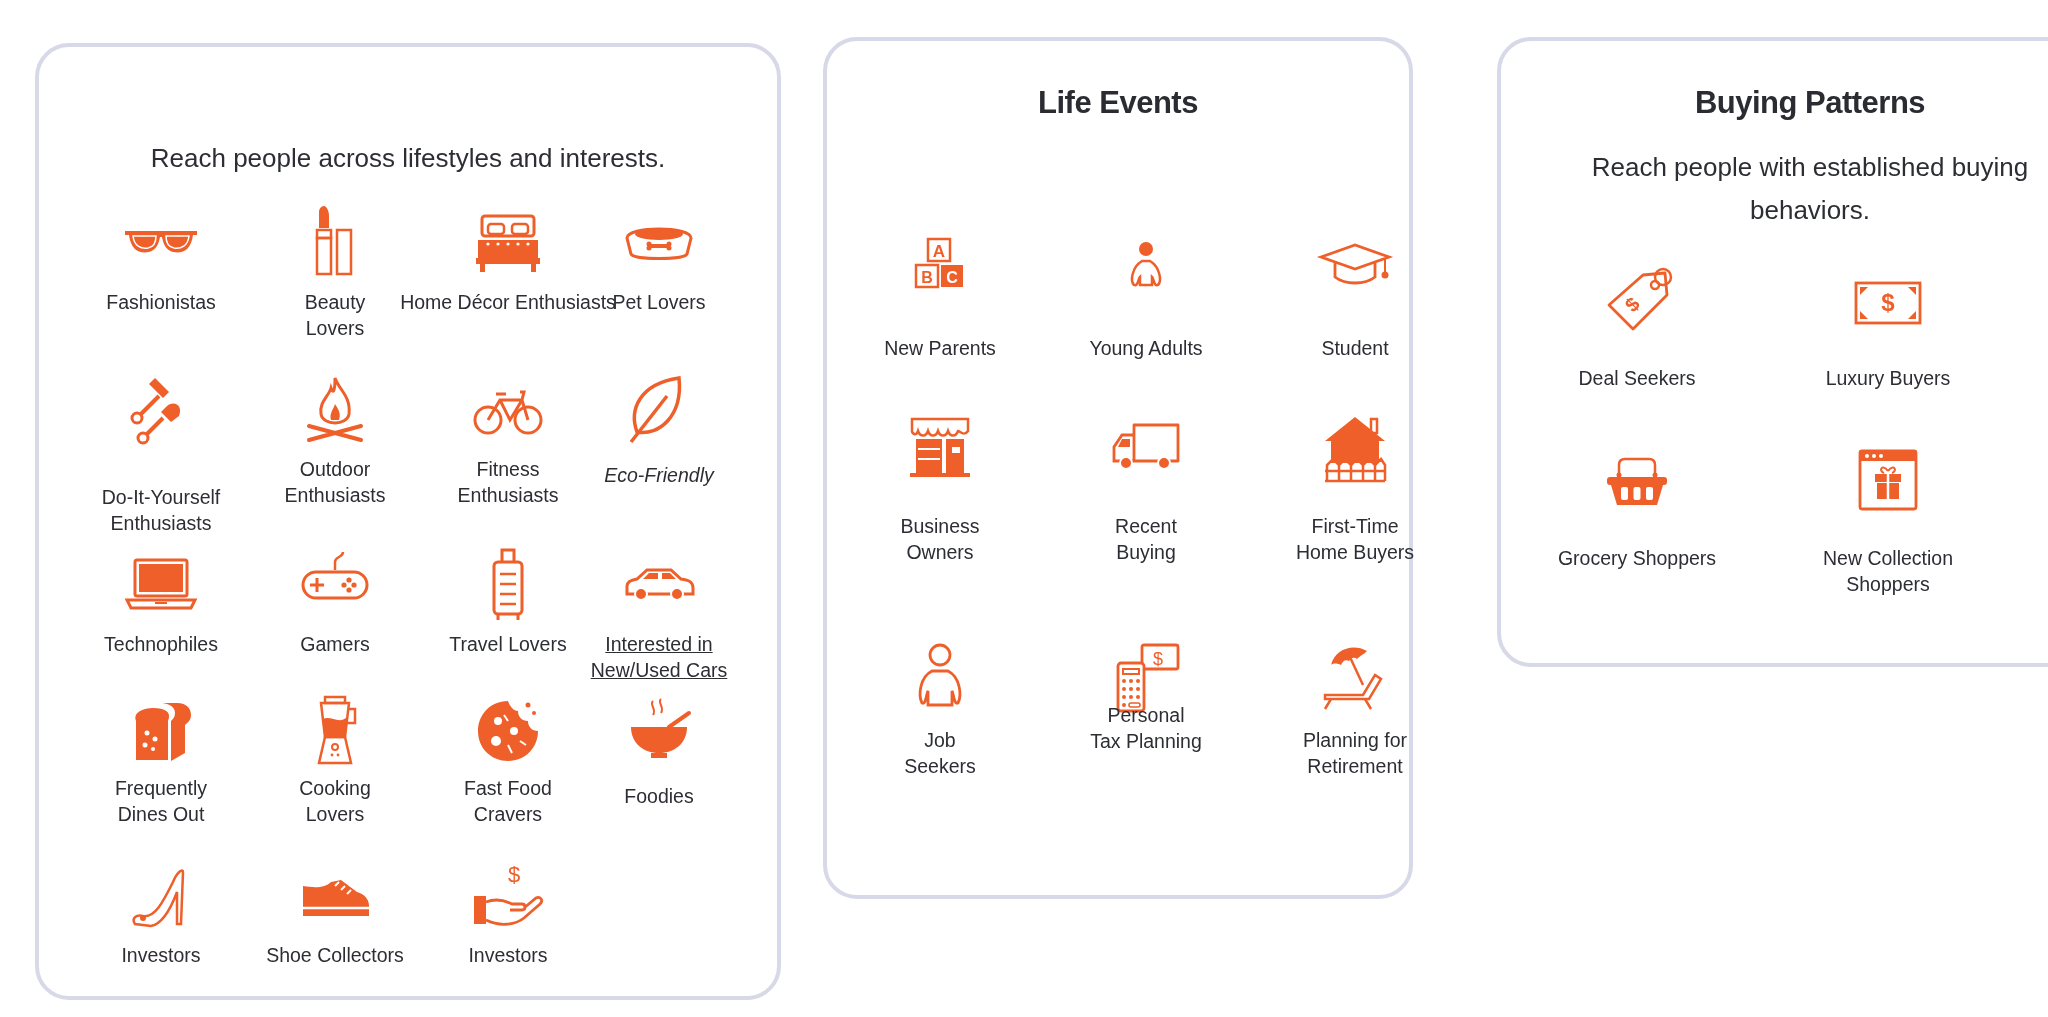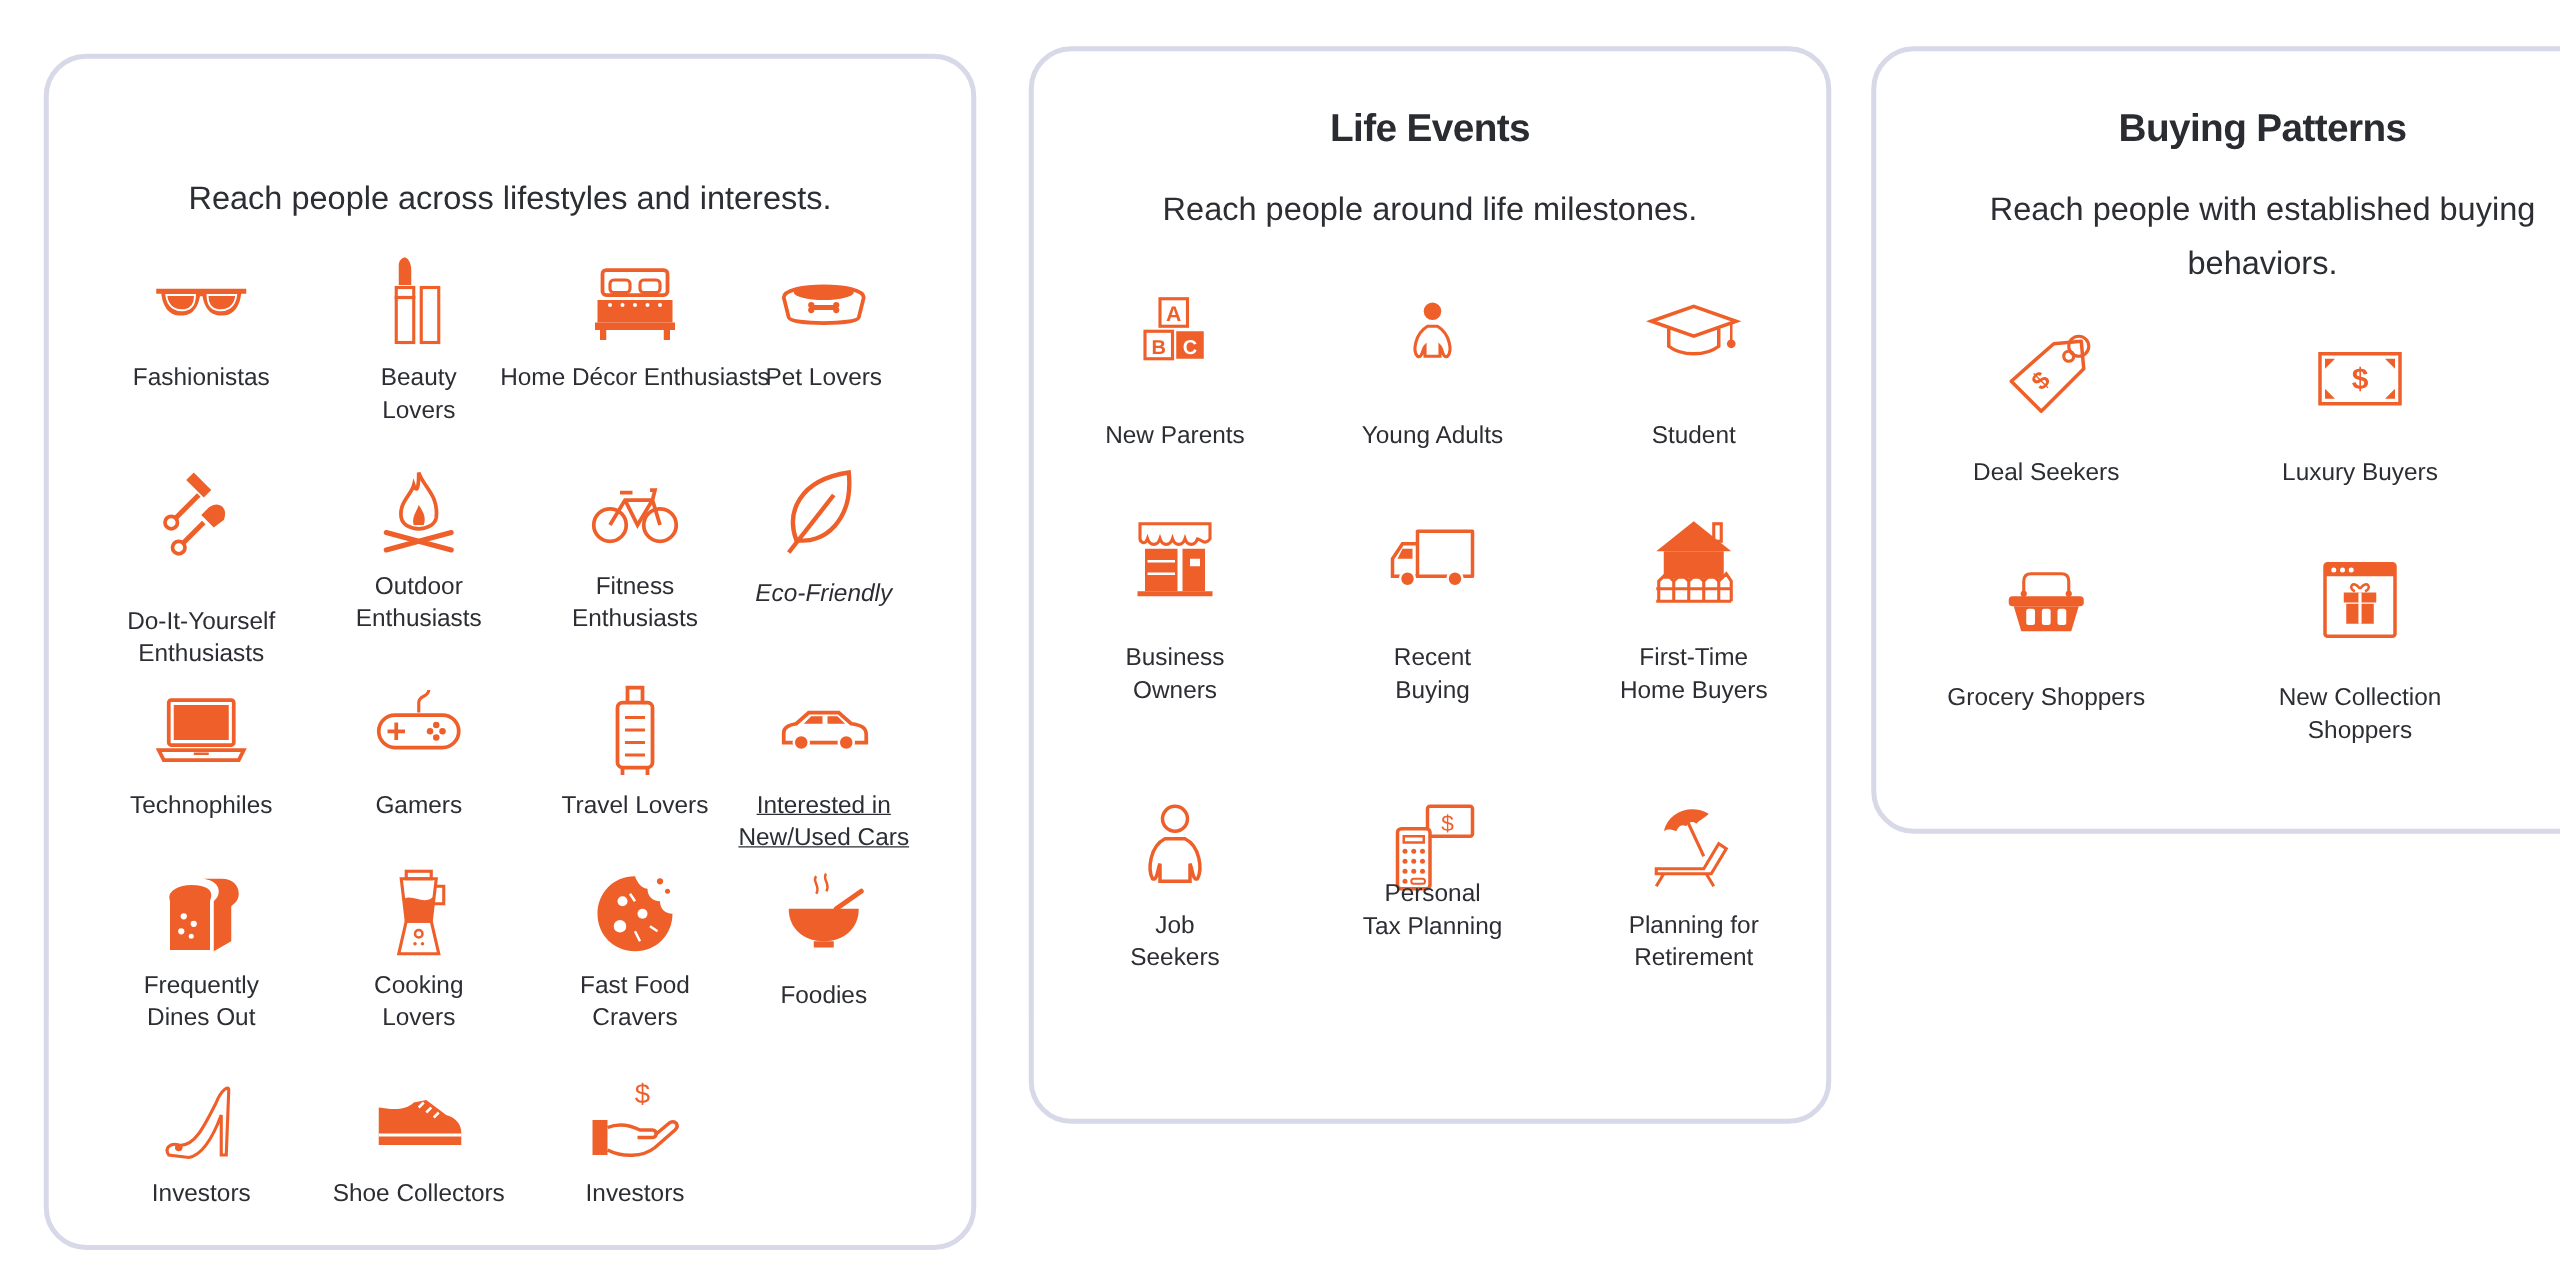--- a/index.html
+++ b/index.html
@@ -14,23 +14,22 @@
   .item .lbl { position: absolute; left: -20px; right: -20px; font-size: 19.5px; line-height: 26px; color: #2c2e34; white-space: pre-line; }
   .nowrap { white-space: nowrap !important; }
 </style>
 </head>
 <body>
 
 <div class="card" style="left:35px; top:43px; width:746px; height:957px;">
   <div class="card-sub" style="top:90px;">Reach people across lifestyles and interests.</div>
 </div>
 
-<div class="card" style="left:823px; top:37px; width:642px; height:862px;">
+<div class="card" style="left:823px; top:37px; width:590px; height:862px;">
   <div class="card-title" style="top:44px;">Life Events</div>
-  <div class="card-sub" style="top:105px;">Reach people around life milestones.</div>
 </div>
 
 <div class="card" style="left:1497px; top:37px; width:626px; height:630px;">
   <div class="card-title" style="top:44px;">Buying Patterns</div>
   <div class="card-sub" style="top:105px; left:30px; right:30px;">Reach people with established buying behaviors.</div>
 </div>
 
 <div id="items">
     <div class="item" style="left: 161px; top: 0px;">
       <div class="ico" style="top: 200px;">

